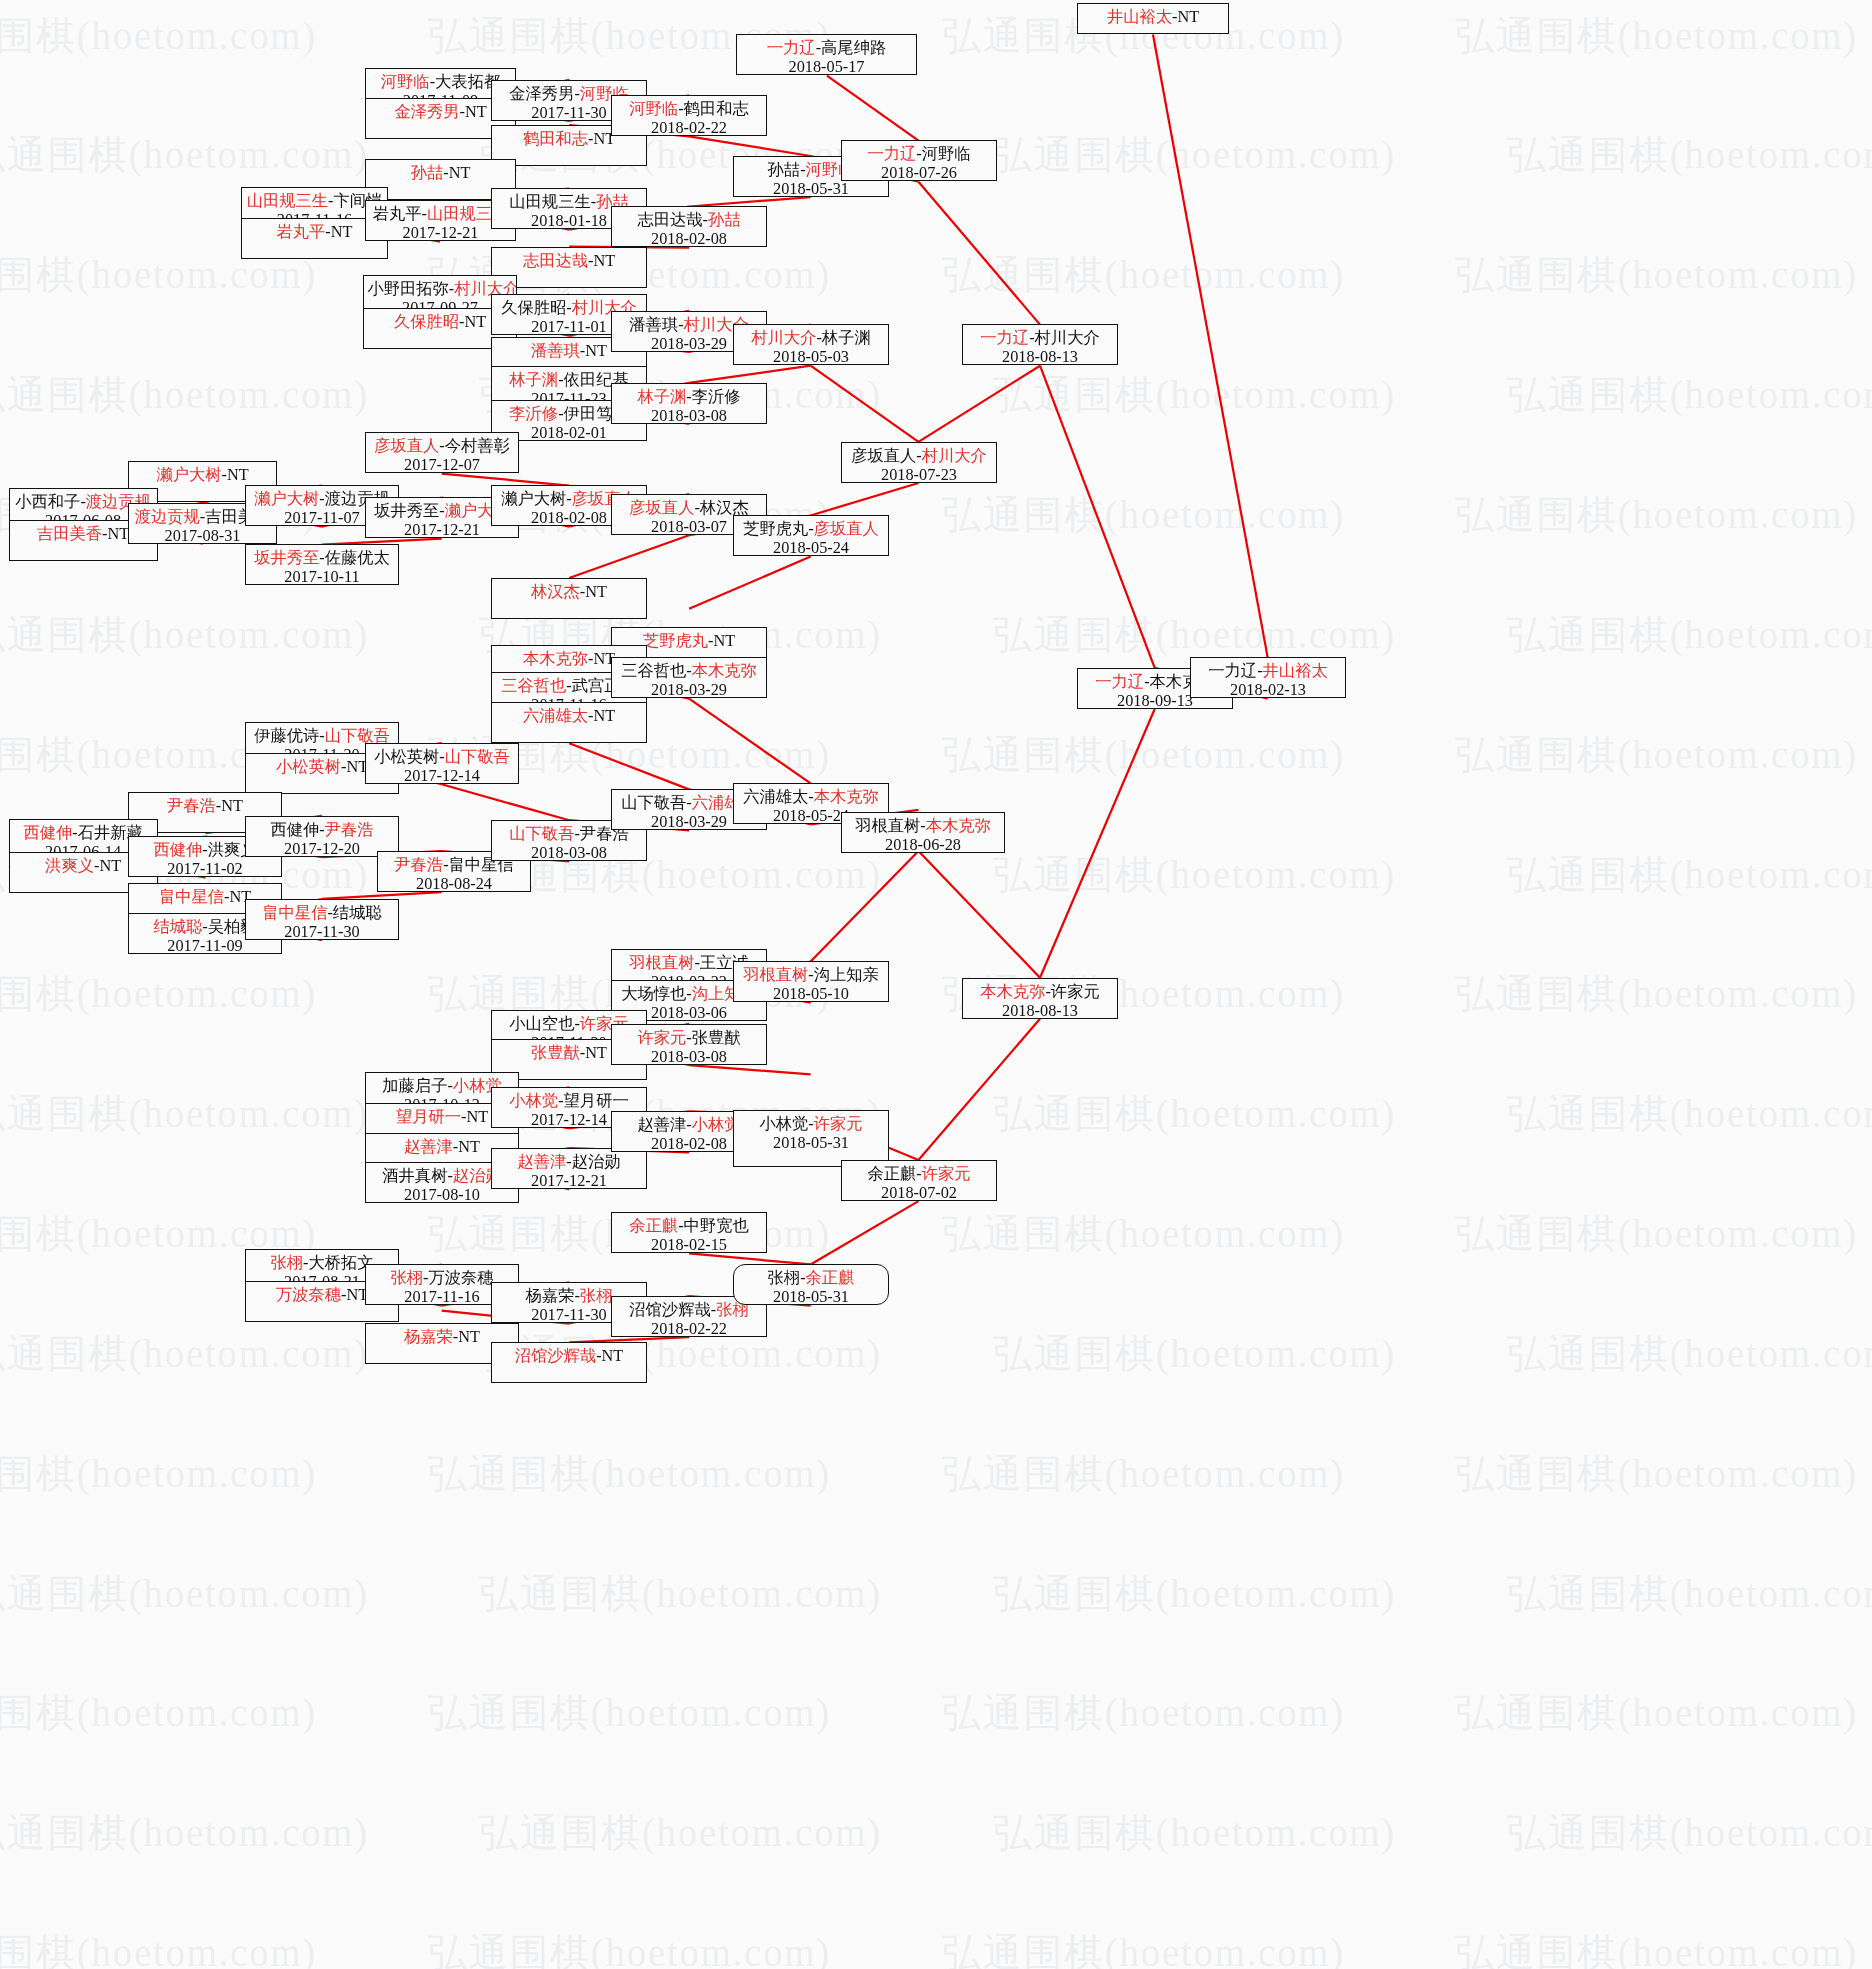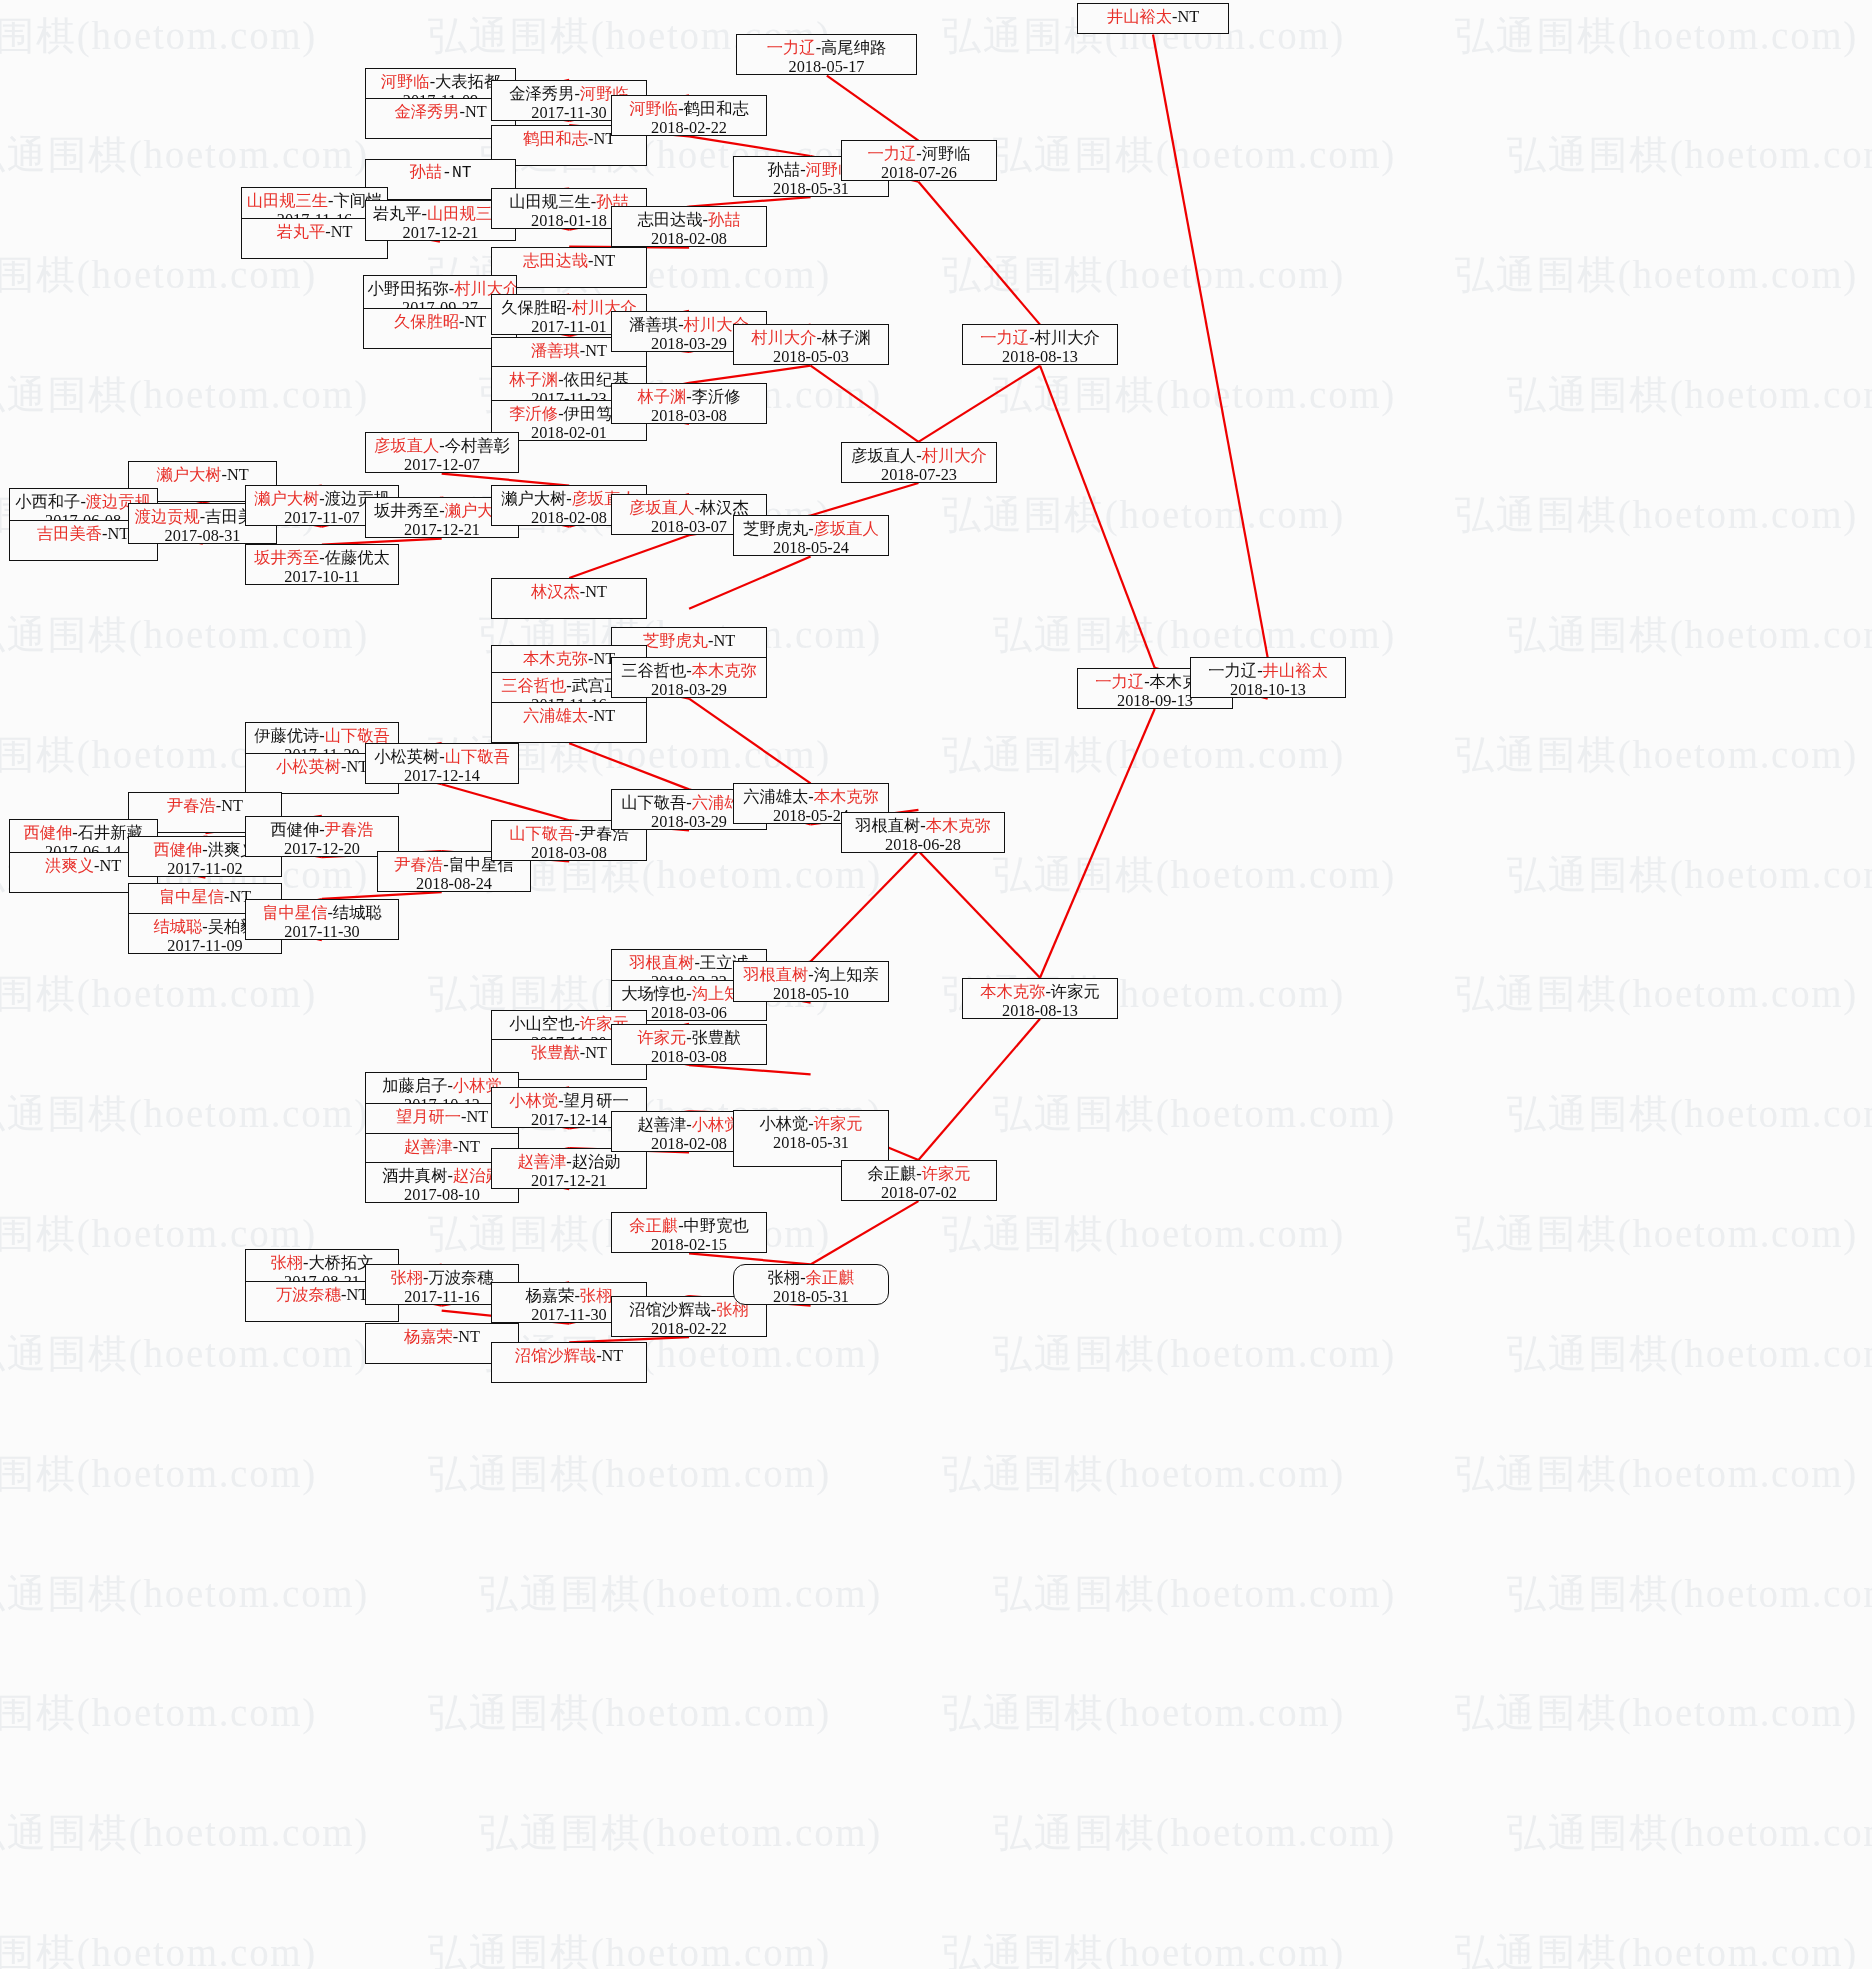--- a/index.html
+++ b/index.html
@@ -196,21 +196,21 @@
         <div class="ln1"><span class="l">金泽秀男</span><span>-</span><span class="w">河野临</span></div>
         <div class="ln2">2017-11-30</div>
       </div>
       <div class="node" style="left: 491px; top: 125px; width: 156px; height: 41px;">
         <div class="ln1"><span class="w">鹤田和志</span><span>-</span><span class="l">NT</span></div>
       </div>
       <div class="node" style="left: 611px; top: 95px; width: 156px; height: 41px;">
         <div class="ln1"><span class="w">河野临</span><span>-</span><span class="l">鹤田和志</span></div>
         <div class="ln2">2018-02-22</div>
       </div>
-      <div class="node" style="left: 365px; top: 159px; width: 151px; height: 41px; font-family: Liberation Mono, monospace;">
+      <div class="node" style="left: 365px; top: 159px; width: 151px; height: 41px;">
         <div class="ln1"><span class="w">孙喆</span><span>-</span><span class="l">NT</span></div>
       </div>
       <div class="node" style="left: 241px; top: 187px; width: 147px; height: 41px;">
         <div class="ln1"><span class="w">山田规三生</span><span>-</span><span class="l">卞间恺</span></div>
         <div class="ln2">2017-11-16</div>
       </div>
       <div class="node" style="left: 241px; top: 218px; width: 147px; height: 41px;">
         <div class="ln1"><span class="w">岩丸平</span><span>-</span><span class="l">NT</span></div>
       </div>
       <div class="node" style="left: 365px; top: 200px; width: 151px; height: 41px;">
@@ -493,17 +493,17 @@
       <div class="node" style="left: 962px; top: 978px; width: 156px; height: 41px;">
         <div class="ln1"><span class="w">本木克弥</span><span>-</span><span class="l">许家元</span></div>
         <div class="ln2">2018-08-13</div>
       </div>
       <div class="node" style="left: 1077px; top: 668px; width: 156px; height: 41px;">
         <div class="ln1"><span class="w">一力辽</span><span>-</span><span class="l">本木克弥</span></div>
         <div class="ln2">2018-09-13</div>
       </div>
       <div class="node" style="left: 1190px; top: 657px; width: 156px; height: 41px;">
         <div class="ln1"><span class="l">一力辽</span><span>-</span><span class="w">井山裕太</span></div>
-        <div class="ln2">2018-10-13</div>
+        <div class="ln2">2018-02-13</div>
       </div>
     </div>
 </div>
 
 
 </body></html>

